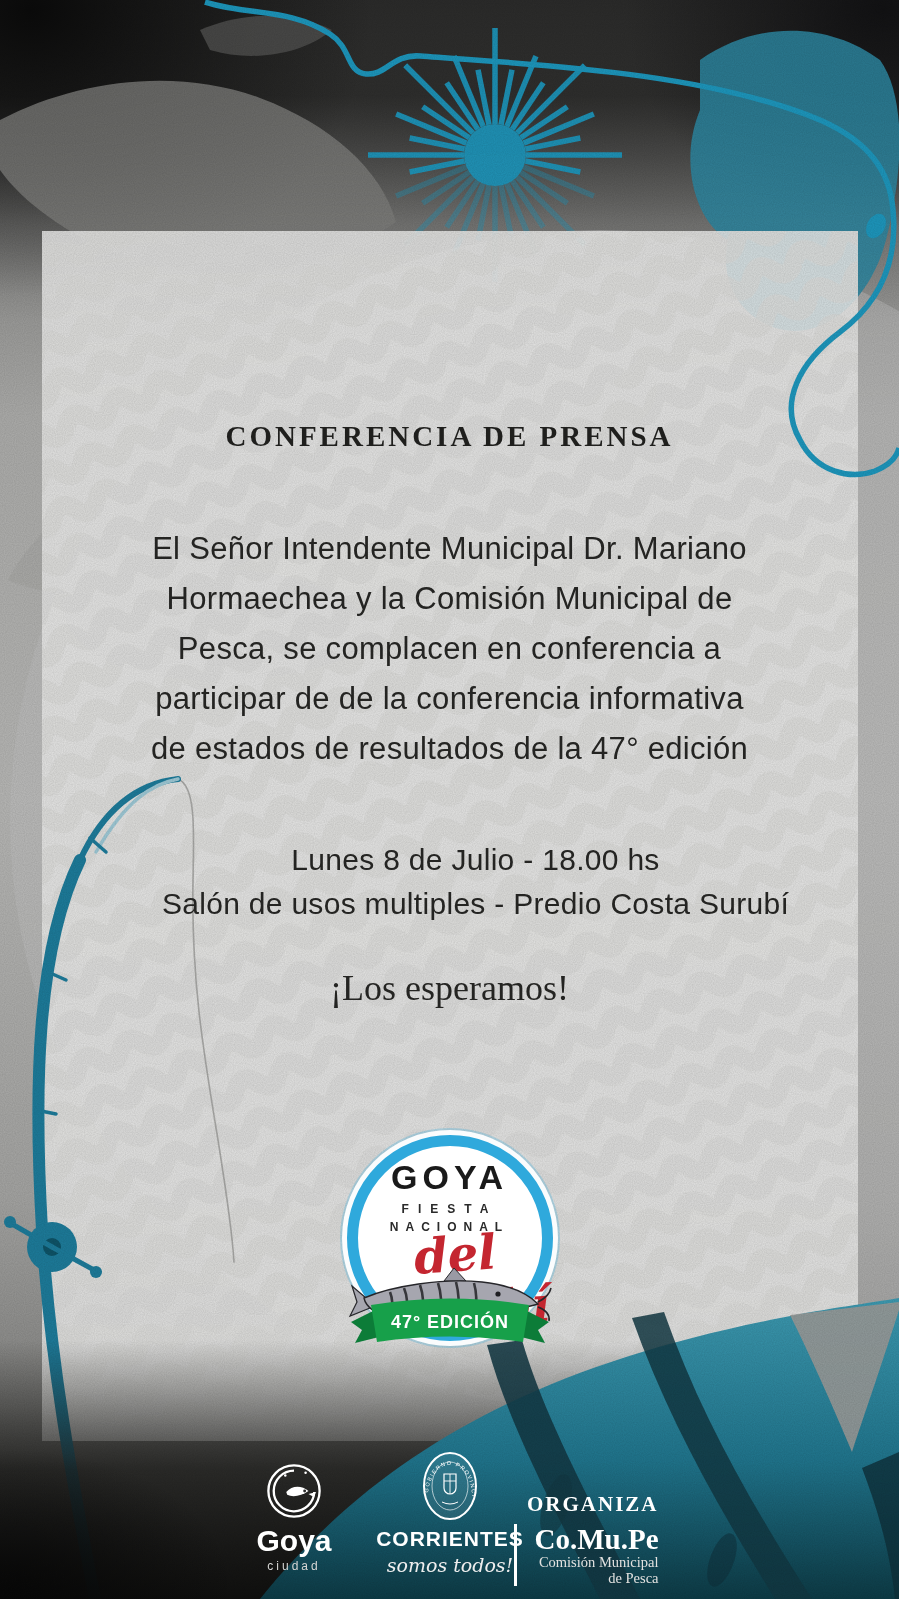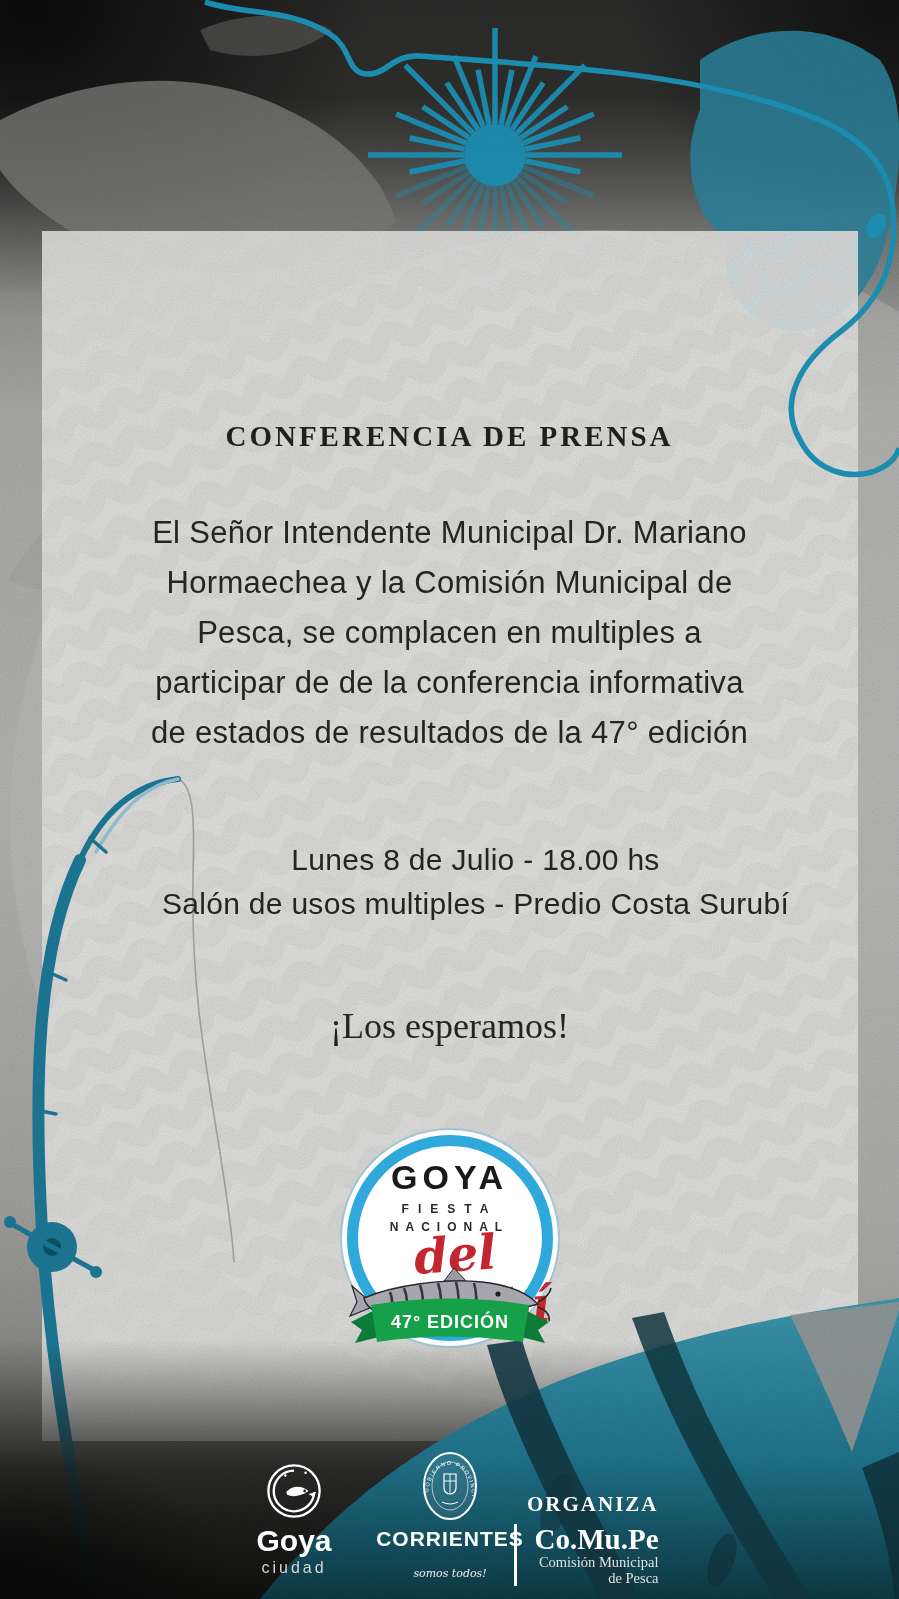--- a/index.html
+++ b/index.html
@@ -4,45 +4,45 @@
 <style>
   html,body{margin:0;padding:0;background:#2a2a2a;}
   .poster{
     position:relative;width:899px;height:1599px;margin:0 auto;
     overflow:hidden;font-family:"Liberation Sans",sans-serif;
     background:linear-gradient(180deg,#5a5a58 0%,#474745 6%,#8a8a88 14%,#adadab 26%,#b8b8b6 50%,#a5a5a3 75%,#858583 88%,#3f3f3d 100%);
   }
   .art{position:absolute;inset:0;}
   .layer{position:absolute;left:0;width:100%;text-align:center;color:var(--ink,#1f1f1d);}
   .title{top:420px;font-family:"Liberation Serif",serif;font-weight:bold;font-size:29px;letter-spacing:3px;}
-  .invite{top:508px;font-size:31px;font-weight:300;line-height:50px;letter-spacing:.3px;color:#242422;}
+  .invite{top:524px;font-size:31px;font-weight:300;line-height:50px;letter-spacing:.3px;color:#242422;}
   .when{top:838px;font-size:30px;font-weight:300;line-height:44px;letter-spacing:.3px;color:#242422;padding-left:26px;}
-  .closing{top:1004px;font-family:"Liberation Serif",serif;font-size:36px;line-height:44px;color:#242422;}
+  .closing{top:966px;font-family:"Liberation Serif",serif;font-size:36px;line-height:44px;color:#242422;}
   
   .festival-logo{position:absolute;top:1135px;left:50%;transform:translateX(-50%);width:230px;text-align:center;}
   .logo-circle{position:relative;width:184px;height:184px;margin:0 auto;background:#fff;
     border:11px solid var(--logo-blue,#2fa9dc);border-radius:50%;
     box-shadow:0 0 0 5px rgba(255,255,255,.95),0 0 0 7px rgba(47,169,220,.28);}
   .logo-circle span{position:absolute;left:0;right:0;text-align:center;}
   .lg-goya{top:12px;font-size:34px;font-weight:bold;letter-spacing:5px;color:#1a1a1a;}
   .lg-f1{top:56px;font-size:12px;font-weight:bold;letter-spacing:9px;color:#2a2a2a;}
   .lg-f2{top:74px;font-size:12px;font-weight:bold;letter-spacing:7px;color:#2a2a2a;}
   .lg-script{top:80px;left:-4px!important;right:-18px!important;font-family:"DejaVu Serif",serif;
     font-style:italic;font-weight:bold;font-size:48px;color:var(--script-red,#c42630);transform:rotate(-4deg);}
   .lg-fish{position:absolute;bottom:0px;left:-10px;}
   .ribbon{position:absolute;top:161px;left:50%;transform:translateX(-50%);}
   .ribbon text{font-family:"Liberation Sans",sans-serif;font-weight:bold;}
   
   .footer-item{position:absolute;color:#fff;}
   .goya-city{left:236px;top:1462px;width:116px;text-align:center;}
   .gc-name{font-size:30px;font-weight:bold;line-height:30px;margin-top:2px;}
-  .gc-sub{font-size:16px;letter-spacing:3px;color:#d6d6d4;margin-top:3px;}
+  .gc-sub{font-size:12px;letter-spacing:3px;color:#d6d6d4;margin-top:3px;}
   .corrientes{left:368px;top:1450px;width:164px;text-align:center;}
   .cr-name{font-size:21px;font-weight:bold;letter-spacing:1px;line-height:22px;margin-top:2px;}
-  .cr-slogan{font-family:"DejaVu Serif",serif;font-style:italic;font-size:11px;color:#eee;margin-top:17px;}
+  .cr-slogan{font-family:"DejaVu Serif",serif;font-style:italic;font-size:19px;color:#eee;margin-top:4px;}
   .organizer{left:514px;top:1492px;text-align:right;font-family:Liberation Serif, serif;}
   .org-label{font-size:21px;font-weight:bold;letter-spacing:2px;margin-left:13px;}
   .org-box{border-left:3px solid #fff;margin-top:7px;}
   .org-name{font-size:29px;font-weight:bold;line-height:30px;}
   .org-sub{font-size:14.5px;line-height:16px;color:#e2e2e0;}
 </style>
 </head>
 <body>
 
 <div class="poster" style="--accent-blue: #1d97bd; --logo-blue: #2fa9dc; --ribbon-green: #17a04a; --ribbon-green-dark: #0c7c38; --script-red: #c42630; --ink: #1f1f1d; --paper: #ebebe9; --teal-deep: #0f4450;">
@@ -174,21 +174,21 @@
     </g>
 
     <rect x="0" y="0" width="899" height="1599" filter="url(#grain)"></rect>
   </svg>
 
   <div class="layer title">CONFERENCIA DE PRENSA</div>
 
   <div class="layer invite">
     <div>El Señor Intendente Municipal Dr. Mariano</div>
     <div>Hormaechea y la Comisión Municipal de</div>
-    <div>Pesca, se complacen en multiples a</div>
+    <div>Pesca, se complacen en conferencia a</div>
     <div>participar de de la conferencia informativa</div>
     <div>de estados de resultados de la 47° edición</div>
   </div>
 
   <div class="layer when">
     <div>Lunes 8 de Julio - 18.00 hs</div>
     <div>Salón de usos multiples - Predio Costa Surubí</div>
   </div>
 
   <div class="layer closing">¡Los esperamos!</div>

